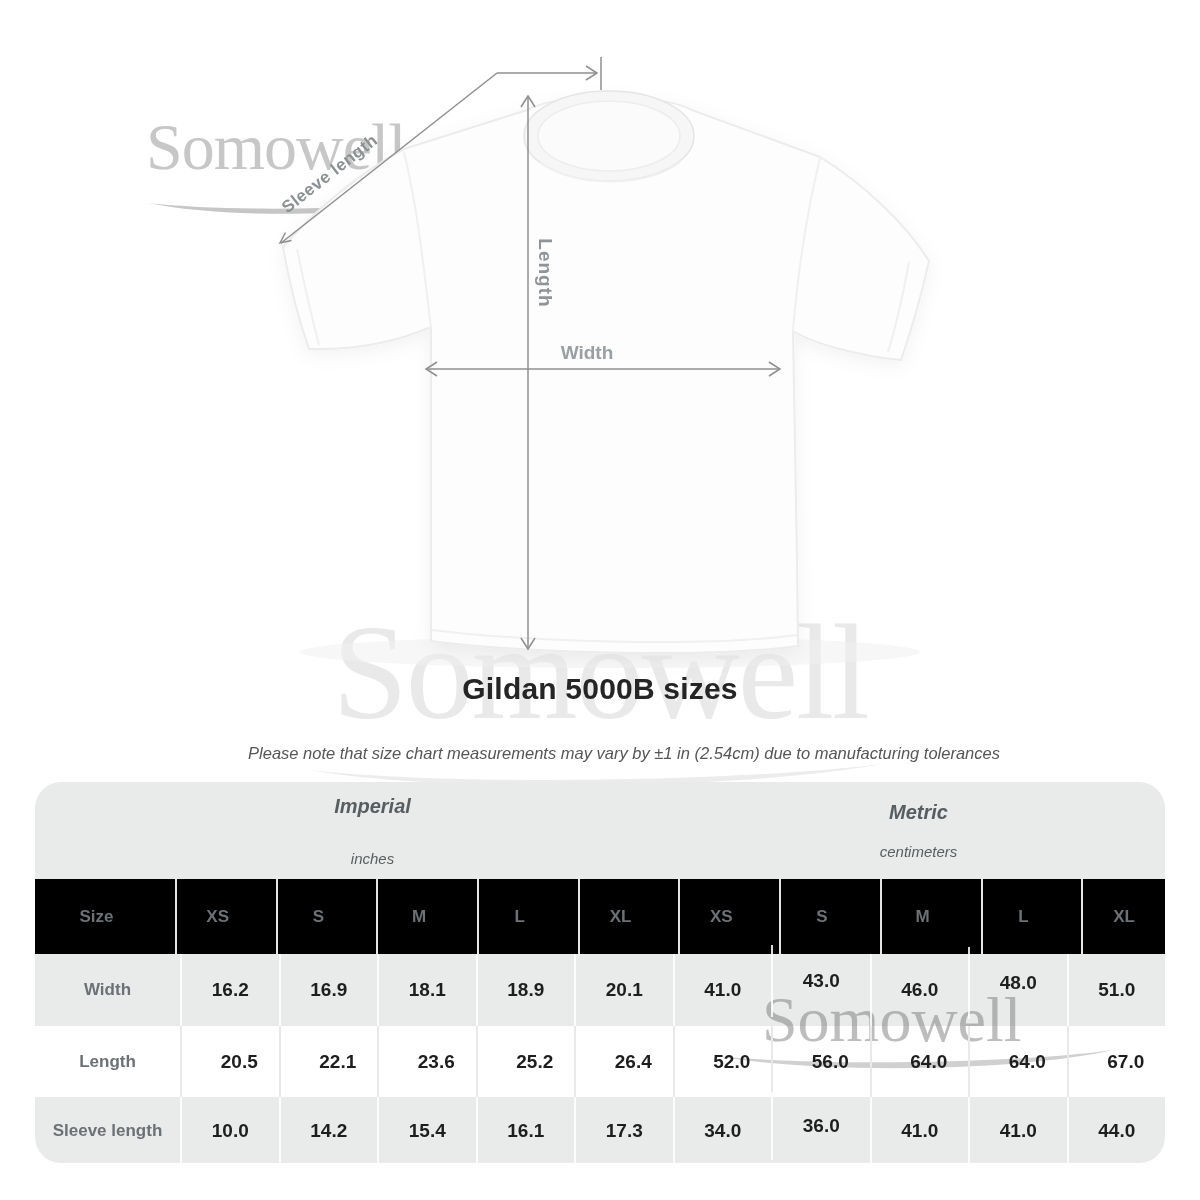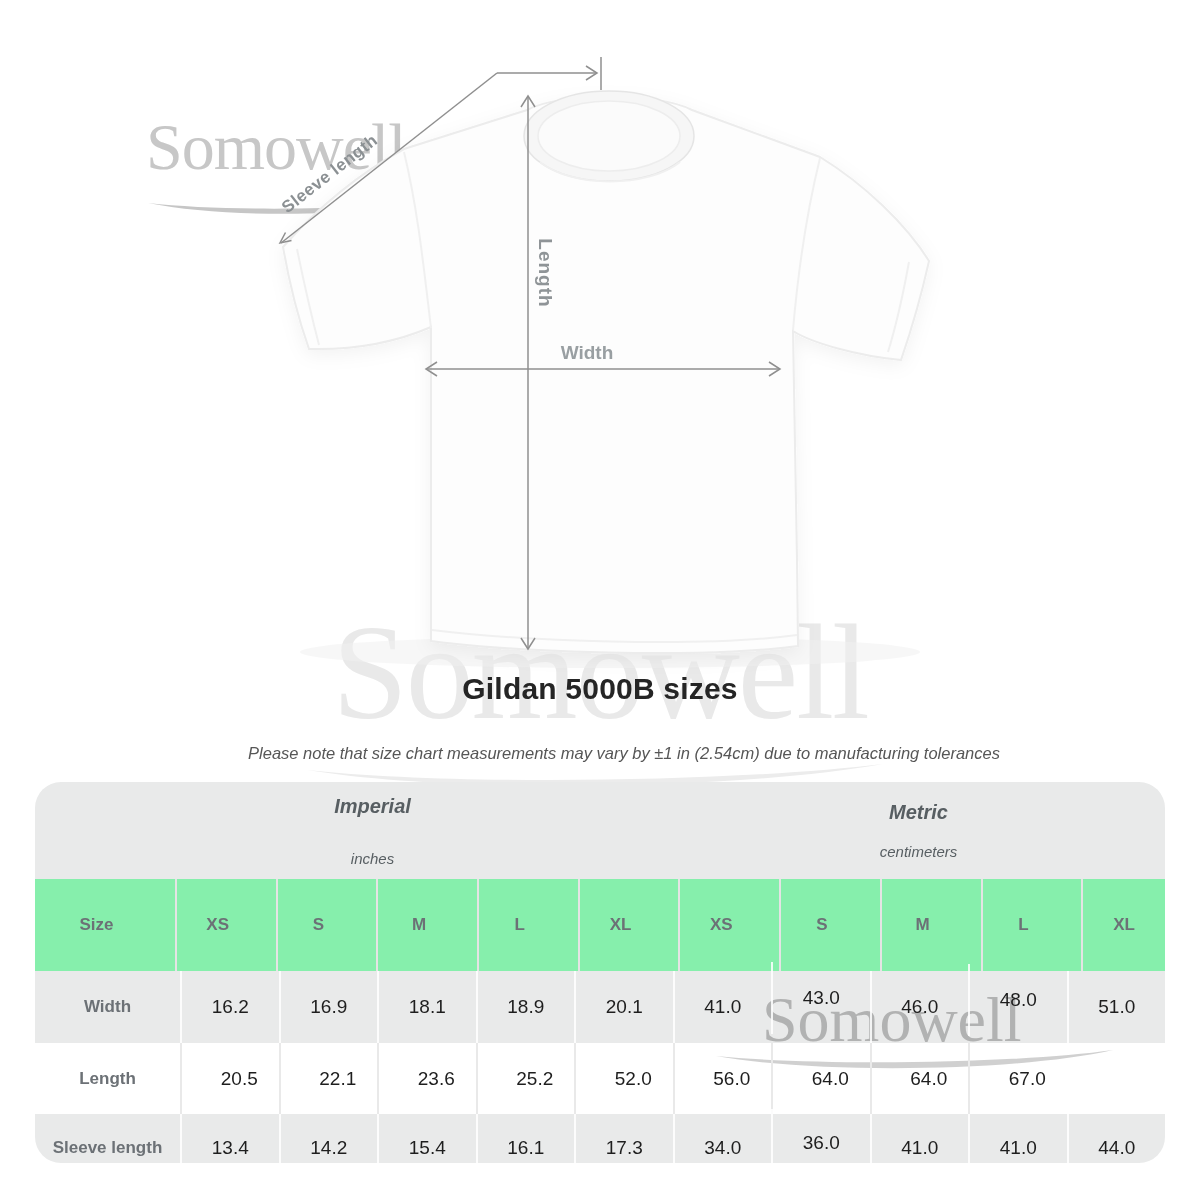--- a/index.html
+++ b/index.html
@@ -40,27 +40,27 @@
     position:absolute;left:35px;top:782px;width:1130px;height:381px;
     border-radius:26px;overflow:hidden;background:#ffffff;z-index:1;
   }
   .unit-row{display:flex;height:97px;background:#e9eaea;}
   .unit-group{display:flex;flex-direction:column;align-items:center;justify-content:center;gap:7px;}
   .unit-group.g1{width:637px;padding-left:38px;box-sizing:border-box;gap:20px;}
   .unit-group.g2{flex:1;}
   .g-name{font-size:20px;font-weight:bold;font-style:italic;color:#575e62;}
   .g-unit{font-size:15px;font-style:italic;color:#575e62;margin-top:12px;}
   .t-row{display:flex;}
-  .row-size{height:92px;background:#86efac;}
+  .row-size{height:75px;background:#000000;}
   .row-0{height:72px;background:#e9eaea;}
   .row-1{height:71px;background:#ffffff;}
   .row-2{height:68px;background:#e9eaea;}
   .cell-label,.cell{
     display:flex;align-items:center;justify-content:center;
-    position:relative;z-index:2;box-sizing:border-box;
+    position:relative;z-index:2;box-sizing:border-box;font-weight:bold;
   }
   .cell-label{width:145px;font-size:17px;font-weight:bold;color:#6c7176;}
   .cell{width:98.5px;}
   .row-size .cell{font-size:17px;font-weight:bold;color:#6c7176;margin-left:17px;}
   .row-0 .cell,.row-1 .cell,.row-2 .cell{font-size:19px;color:#1e1e1e;}
   .row-size .cell{border-left:2px solid #e4e4e4;}
   .row-1 .cell{border-left:2px solid #e9e9e9;padding-left:18px;}
   .row-0 .cell,.row-2 .cell{border-left:2px solid rgba(255,255,255,.85);}
   .up9{transform:translateY(-9px);}
   .up7{transform:translateY(-7px);}
@@ -179,29 +179,30 @@
         <div class="cell">46.0</div>
         <div class="cell up7">48.0</div>
         <div class="cell">51.0</div>
       </div>
       <div class="t-row row-1">
         <div class="cell-label">Length</div>
         <div class="cell">20.5</div>
         <div class="cell">22.1</div>
         <div class="cell">23.6</div>
         <div class="cell">25.2</div>
+        <div class="cell">26.4</div>
         <div class="cell">52.0</div>
         <div class="cell">56.0</div>
         <div class="cell">64.0</div>
         <div class="cell">64.0</div>
         <div class="cell">67.0</div>
       </div>
       <div class="t-row row-2">
         <div class="cell-label">Sleeve length</div>
-        <div class="cell">13.4</div>
+        <div class="cell">10.0</div>
         <div class="cell">14.2</div>
         <div class="cell">15.4</div>
         <div class="cell">16.1</div>
         <div class="cell">17.3</div>
         <div class="cell">34.0</div>
         <div class="cell up5">36.0</div>
         <div class="cell">41.0</div>
         <div class="cell">41.0</div>
         <div class="cell">44.0</div>
       </div>

